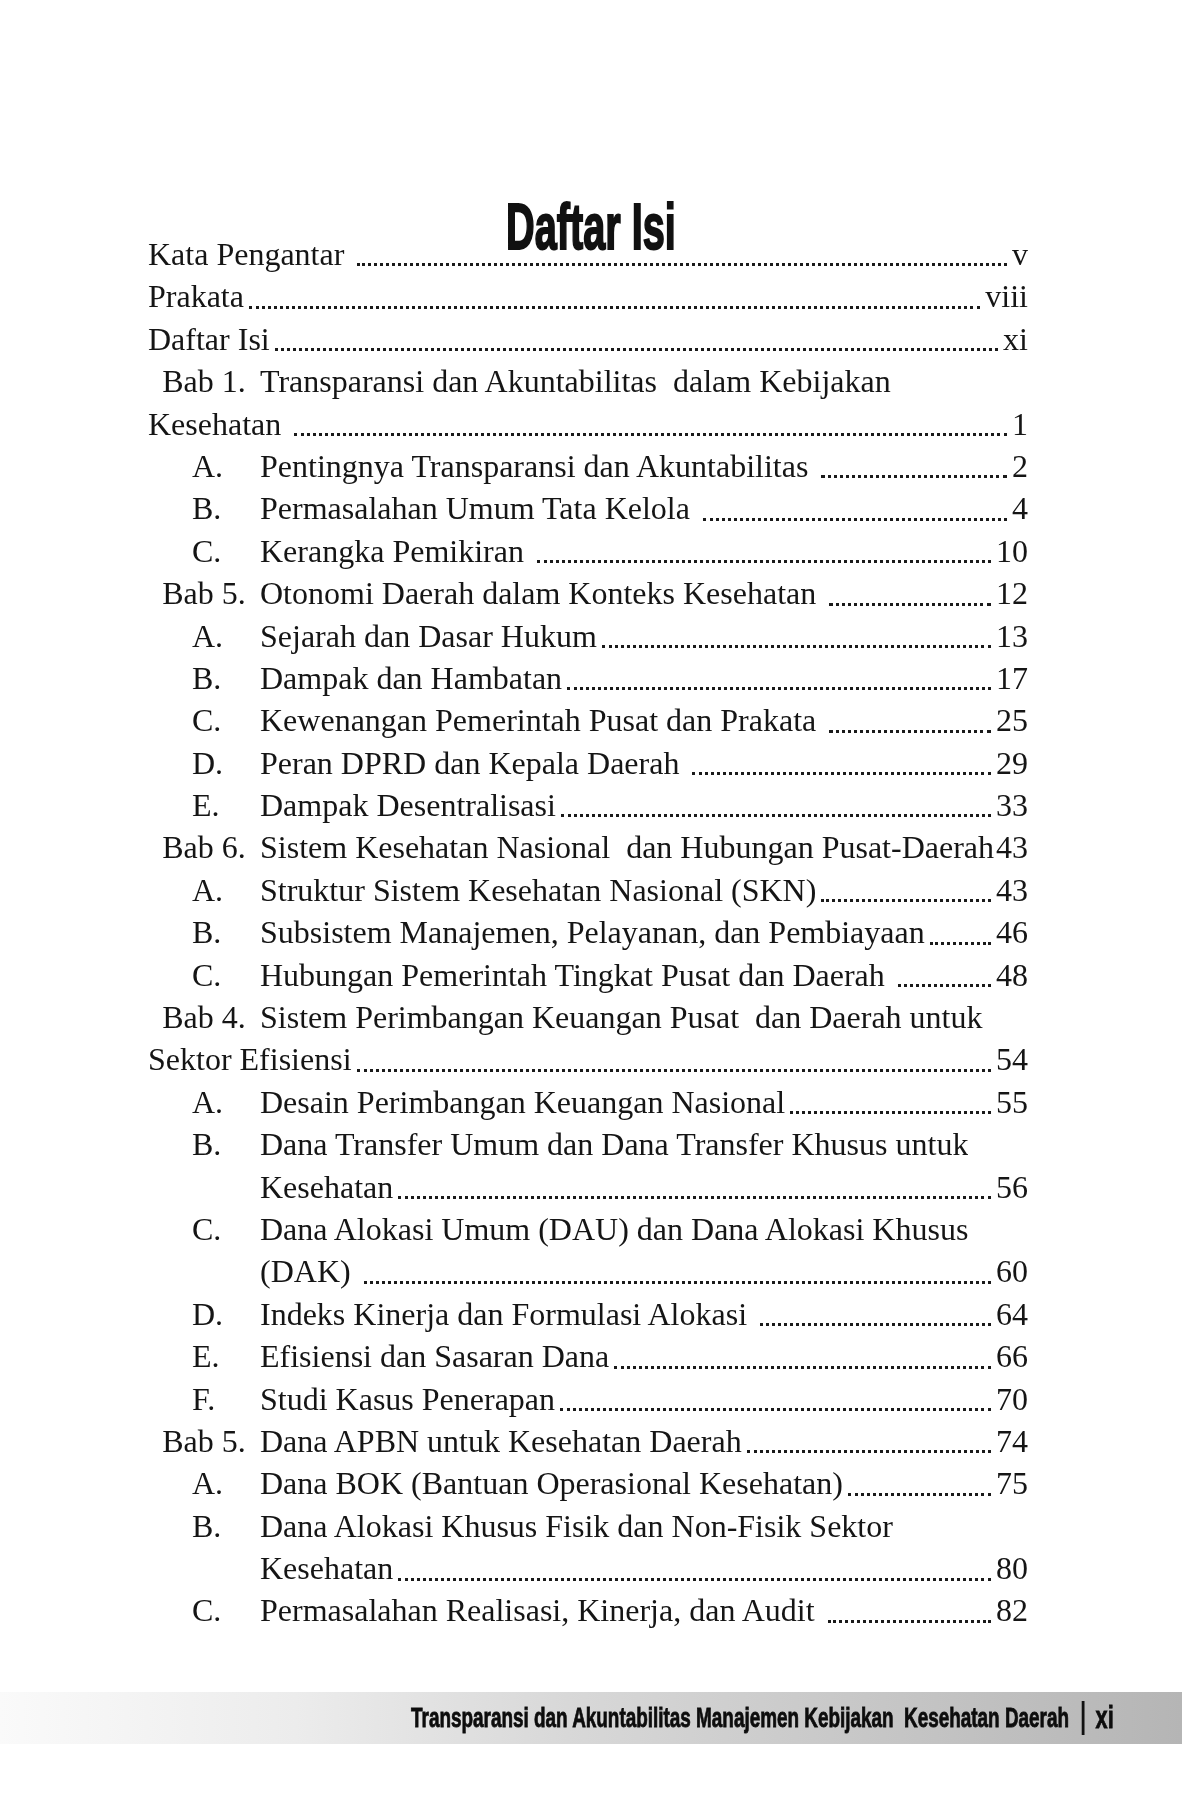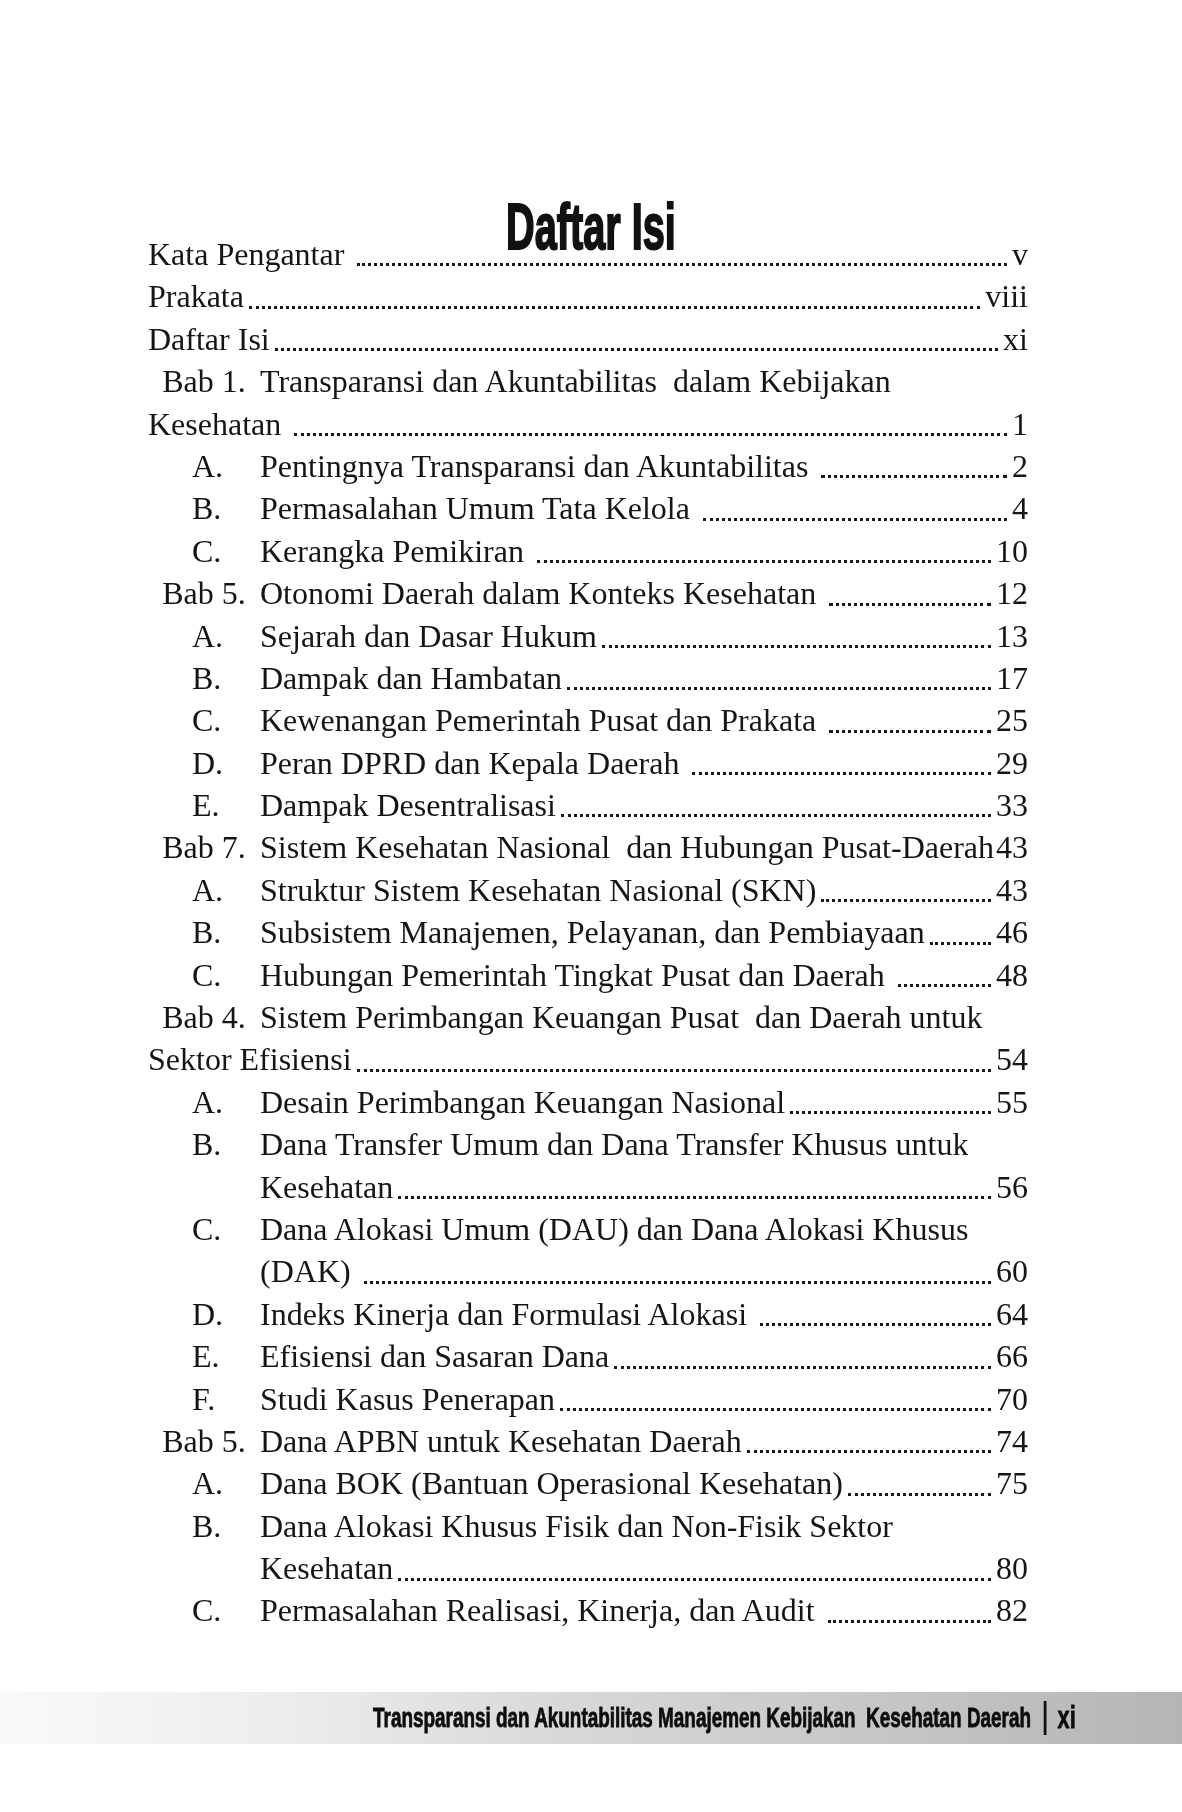--- a/index.html
+++ b/index.html
@@ -65,21 +65,21 @@
 
   
   .footer {
     position: absolute;
     top: 1692px; left: 0;
     width: 1182px; height: 52px;
     background: linear-gradient(to right, #fafafa 0%, #ececec 25%, #d8d8d8 48%, #b5b5b5 100%);
     display: flex;
     align-items: center;
     justify-content: flex-end;
-    padding-right: 106px;
+    padding-right: 68px;
     box-sizing: border-box;
   }
   .footer-inner {
     display: inline-flex;
     align-items: center;
     transform: scaleX(0.70);
     transform-origin: 100% 50%;
     font-family: "Liberation Sans", sans-serif;
     font-weight: 700;
     color: #0d0d0d;
@@ -104,21 +104,21 @@
       <div class="row root"><span class="txt">Kesehatan </span><span class="dots"></span><span class="pg">1</span></div>
       <div class="row sub"><span class="lbl-sub">A.</span><span class="txt">Pentingnya Transparansi dan Akuntabilitas </span><span class="dots"></span><span class="pg">2</span></div>
       <div class="row sub"><span class="lbl-sub">B.</span><span class="txt">Permasalahan Umum Tata Kelola </span><span class="dots"></span><span class="pg">4</span></div>
       <div class="row sub"><span class="lbl-sub">C.</span><span class="txt">Kerangka Pemikiran </span><span class="dots"></span><span class="pg">10</span></div>
       <div class="row root"><span class="lbl-root">Bab 5.</span><span class="txt">Otonomi Daerah dalam Konteks Kesehatan </span><span class="dots"></span><span class="pg">12</span></div>
       <div class="row sub"><span class="lbl-sub">A.</span><span class="txt">Sejarah dan Dasar Hukum</span><span class="dots"></span><span class="pg">13</span></div>
       <div class="row sub"><span class="lbl-sub">B.</span><span class="txt">Dampak dan Hambatan</span><span class="dots"></span><span class="pg">17</span></div>
       <div class="row sub"><span class="lbl-sub">C.</span><span class="txt">Kewenangan Pemerintah Pusat dan Prakata </span><span class="dots"></span><span class="pg">25</span></div>
       <div class="row sub"><span class="lbl-sub">D.</span><span class="txt">Peran DPRD dan Kepala Daerah </span><span class="dots"></span><span class="pg">29</span></div>
       <div class="row sub"><span class="lbl-sub">E.</span><span class="txt">Dampak Desentralisasi</span><span class="dots"></span><span class="pg">33</span></div>
-      <div class="row root"><span class="lbl-root">Bab 7.</span><span class="txt">Sistem Kesehatan Nasional  dan Hubungan Pusat-Daerah</span><span class="gap"></span><span class="pg">43</span></div>
+      <div class="row root"><span class="lbl-root">Bab 6.</span><span class="txt">Sistem Kesehatan Nasional  dan Hubungan Pusat-Daerah</span><span class="gap"></span><span class="pg">43</span></div>
       <div class="row sub"><span class="lbl-sub">A.</span><span class="txt">Struktur Sistem Kesehatan Nasional (SKN)</span><span class="dots"></span><span class="pg">43</span></div>
       <div class="row sub"><span class="lbl-sub">B.</span><span class="txt">Subsistem Manajemen, Pelayanan, dan Pembiayaan</span><span class="dots"></span><span class="pg">46</span></div>
       <div class="row sub"><span class="lbl-sub">C.</span><span class="txt">Hubungan Pemerintah Tingkat Pusat dan Daerah </span><span class="dots"></span><span class="pg">48</span></div>
       <div class="row root"><span class="lbl-root">Bab 4.</span><span class="txt">Sistem Perimbangan Keuangan Pusat  dan Daerah untuk</span></div>
       <div class="row root"><span class="txt">Sektor Efisiensi</span><span class="dots"></span><span class="pg">54</span></div>
       <div class="row sub"><span class="lbl-sub">A.</span><span class="txt">Desain Perimbangan Keuangan Nasional</span><span class="dots"></span><span class="pg">55</span></div>
       <div class="row sub"><span class="lbl-sub">B.</span><span class="txt">Dana Transfer Umum dan Dana Transfer Khusus untuk</span></div>
       <div class="row subcont"><span class="txt">Kesehatan</span><span class="dots"></span><span class="pg">56</span></div>
       <div class="row sub"><span class="lbl-sub">C.</span><span class="txt">Dana Alokasi Umum (DAU) dan Dana Alokasi Khusus</span></div>
       <div class="row subcont"><span class="txt">(DAK) </span><span class="dots"></span><span class="pg">60</span></div>

